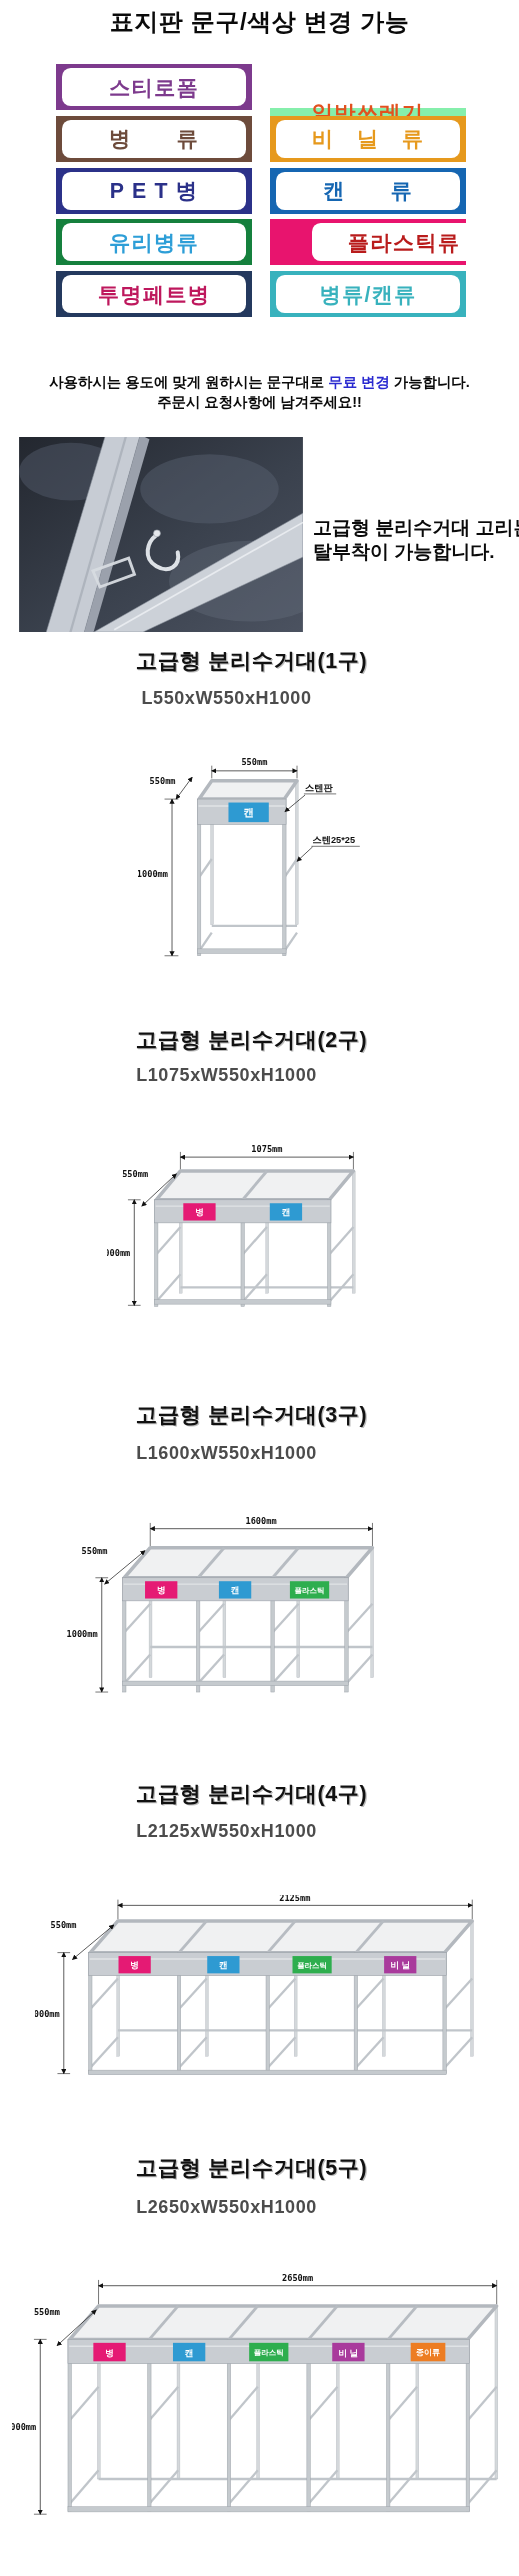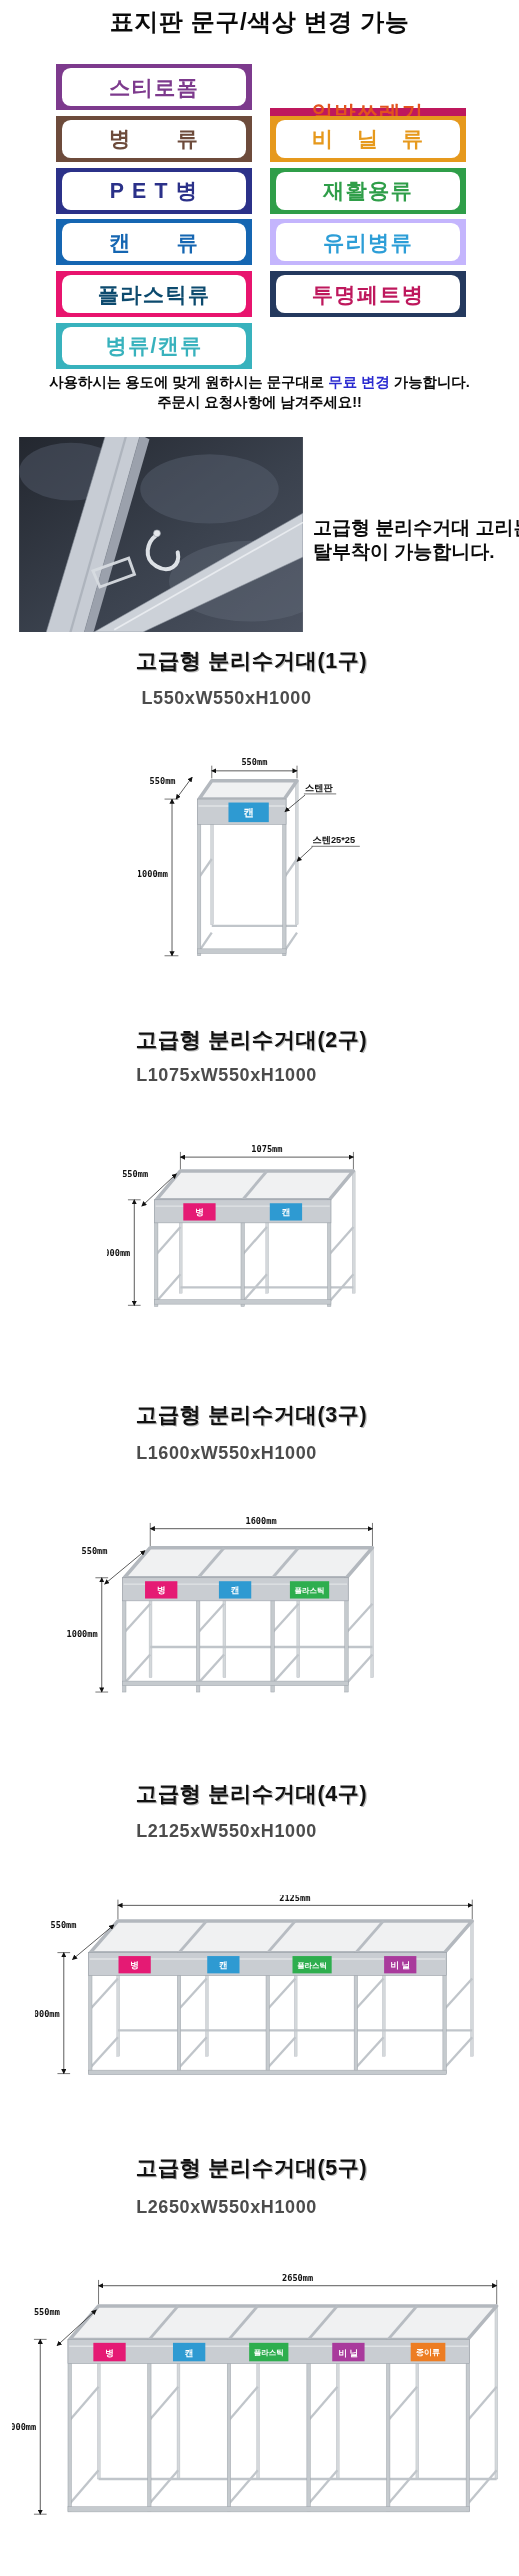--- a/index.html
+++ b/index.html
@@ -62,43 +62,40 @@
 <body>
 
 <div class="canvas">
 
   <h1 class="page-title">표지판 문구/색상 변경 가능</h1>
 
   <div class="sign-grid">
     <div class="sign-label" style="background: rgb(125, 58, 141);">
       <div class="sign-label-inner" style="color: rgb(125, 58, 141);">스티로폼</div>
     </div>
-    <div class="sign-label" style="background: #be185d; margin-top: 44px;">
+    <div class="sign-label" style="background: #86efac; margin-top: 44px;">
       <div class="sign-label-inner" style="color: rgb(226, 81, 31);">일반쓰레기</div>
     </div>
     <div class="sign-label" style="background: rgb(109, 75, 59);">
       <div class="sign-label-inner" style="color: rgb(109, 75, 59);">병　　류</div>
     </div>
     <div class="sign-label" style="background: rgb(230, 153, 29);">
       <div class="sign-label-inner" style="color: rgb(230, 153, 29);">비　닐　류</div>
     </div>
     <div class="sign-label" style="background: rgb(43, 49, 137);">
       <div class="sign-label-inner" style="color: rgb(43, 49, 137);">P E T 병</div>
     </div>
-    <div class="sign-label" style="background: rgb(47, 158, 73);">
-      <div class="sign-label-inner" style="color: rgb(47, 158, 73);">재활용류</div>
-    </div>
     <div class="sign-label" style="background: rgb(21, 102, 178);">
       <div class="sign-label-inner" style="color: rgb(21, 102, 178);">캔　　류</div>
     </div>
-    <div class="sign-label" style="background: #c4b5fd;">
+    <div class="sign-label" style="background: #15803d;">
       <div class="sign-label-inner" style="color: rgb(45, 158, 215);">유리병류</div>
     </div>
     <div class="sign-label" style="background: rgb(232, 20, 110);">
-      <div class="sign-label-inner" style="color: #0c4a6e;">플라스틱류</div>
+      <div class="sign-label-inner" style="color: #b91c1c; margin-left: 36px;">플라스틱류</div>
     </div>
     <div class="sign-label" style="background: rgb(36, 57, 94);">
       <div class="sign-label-inner" style="color: #be185d;">투명페트병</div>
     </div>
     <div class="sign-label" style="background: rgb(56, 178, 189);">
       <div class="sign-label-inner" style="color: rgb(56, 178, 189);">병류/캔류</div>
     </div>
   </div>
 
   <div class="notice">

